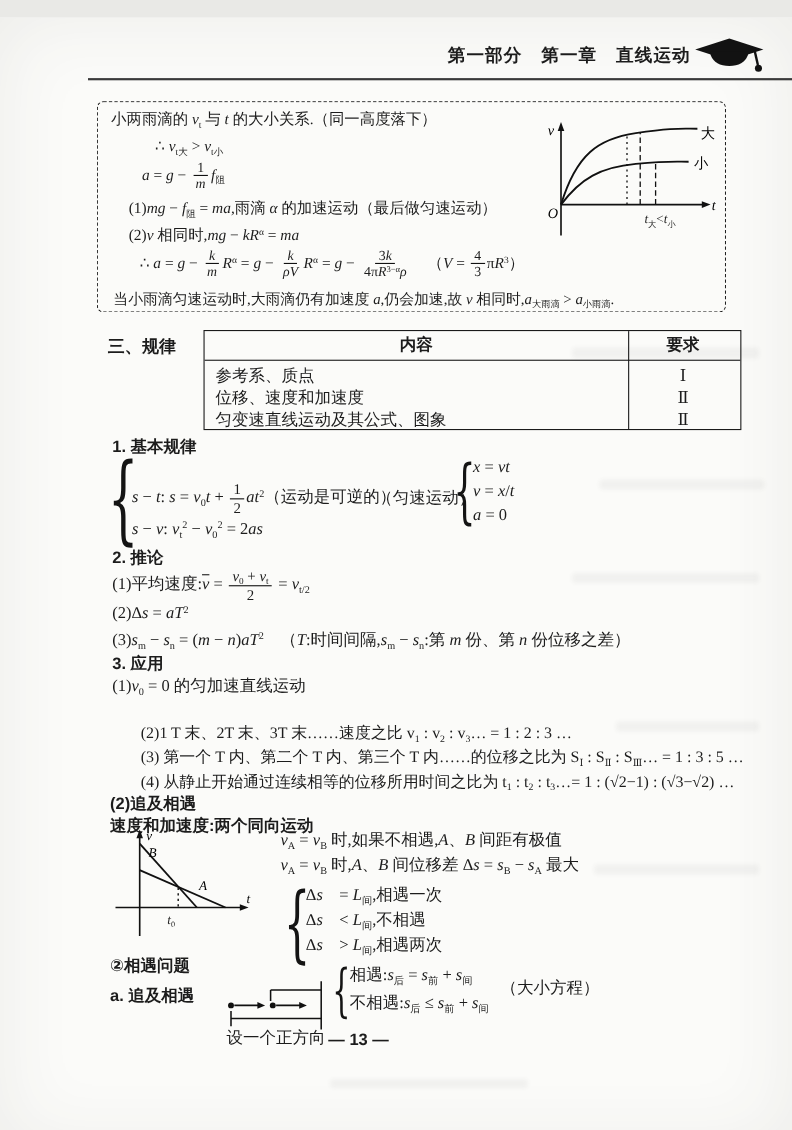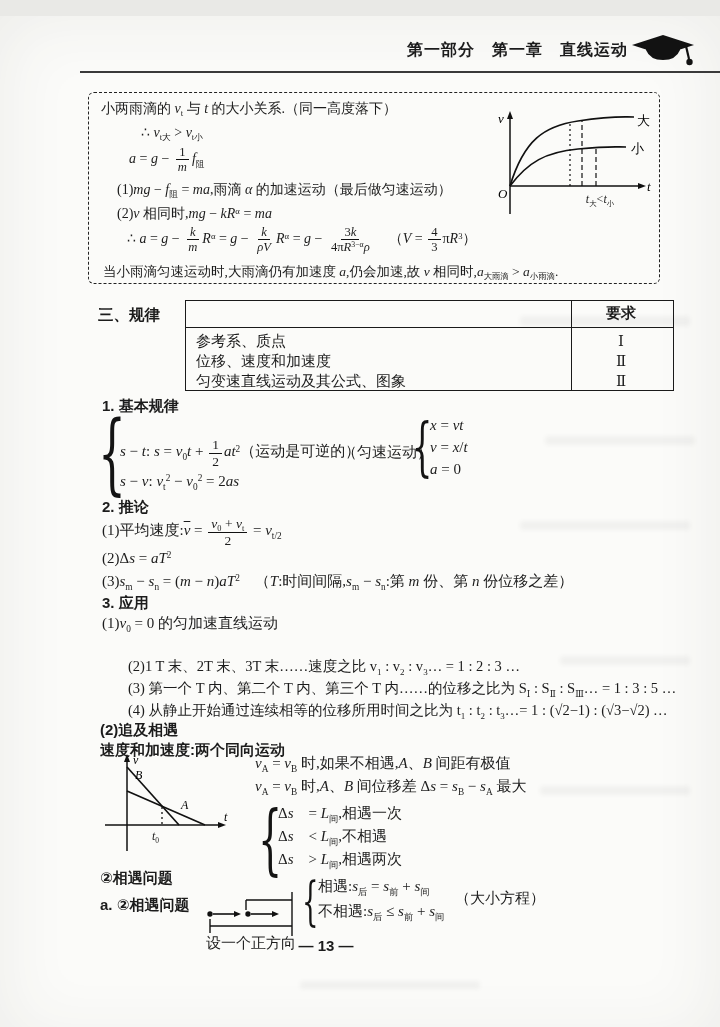--- a/index.html
+++ b/index.html
@@ -92,20 +92,21 @@
       <text x="151" y="19" font-size="13">大</text>
       <text x="145" y="47" font-size="13">小</text>
     </svg>
   </div>
   <div class="abs" style="left:558px;top:176px;width:84px;font-size:12px;text-align:center"><i>t</i><sub>大</sub>&lt;<i>t</i><sub>小</sub></div>
 
   <div class="abs hd" style="left:98px;top:289px;font-size:15.5px">三、规律</div>
   <div class="rtable" style="left:185px;top:284px;width:487px;height:89px">
     <div class="vline" style="left:385px"></div>
     <div class="hline" style="top:26px"></div>
+    <div class="cell hd" style="left:0;top:3px;width:385px;text-align:center;font-size:15px">内容</div>
     <div class="cell hd" style="left:385px;top:3px;width:100px;text-align:center;font-size:15px">要求</div>
     <div class="cell" style="left:10px;top:31px;font-size:15px">参考系、质点</div>
     <div class="cell" style="left:385px;top:31px;width:100px;text-align:center;font-size:15px">Ⅰ</div>
     <div class="cell" style="left:10px;top:51px;font-size:15px">位移、速度和加速度</div>
     <div class="cell" style="left:385px;top:51px;width:100px;text-align:center;font-size:15px">Ⅱ</div>
     <div class="cell" style="left:10px;top:71px;font-size:15px">匀变速直线运动及其公式、图象</div>
     <div class="cell" style="left:385px;top:71px;width:100px;text-align:center;font-size:15px">Ⅱ</div>
   </div>
 
   <div class="abs hd" style="left:102px;top:381px;font-size:15px">1. 基本规律</div>
@@ -156,21 +157,21 @@
   <div class="abs" style="left:152px;top:813px;font-size:12px"><i>t</i><sub>0</sub></div>
 
   <div class="mline" style="left:255px;top:761px;font-size:15px"><i>v</i><sub>A</sub> = <i>v</i><sub>B</sub> 时,<i>A</i>、<i>B</i> 间位移差 Δ<i>s</i> = <i>s</i><sub>B</sub> − <i>s</i><sub>A</sub> 最大</div>
   <div class="mline" style="left:255px;top:738px;font-size:15px"><i>v</i><sub>A</sub> = <i>v</i><sub>B</sub> 时,如果不相遇,<i>A</i>、<i>B</i> 间距有极值</div>
   <div class="brace" style="left:258px;top:785px;font-size:76px">{</div>
   <div class="mline" style="left:278px;top:788px;font-size:15px">Δ<i>s</i>　= <i>L</i><sub>间</sub>,相遇一次</div>
   <div class="mline" style="left:278px;top:811px;font-size:15px">Δ<i>s</i>　&lt; <i>L</i><sub>间</sub>,不相遇</div>
   <div class="mline" style="left:278px;top:834px;font-size:15px">Δ<i>s</i>　&gt; <i>L</i><sub>间</sub>,相遇两次</div>
 
   <div class="abs hd" style="left:100px;top:853px;font-size:15px">②相遇问题</div>
-  <div class="abs hd" style="left:100px;top:880px;font-size:15px">a. ②相遇问题</div>
+  <div class="abs hd" style="left:100px;top:880px;font-size:15px">a. 追及相遇</div>
 
   <div class="abs" style="left:198px;top:864px">
     <svg width="112" height="62" viewBox="0 0 112 62">
       <circle cx="12" cy="34" r="2.7" fill="#111"></circle>
       <line x1="15" y1="34" x2="37" y2="34" stroke="#111" stroke-width="1.6"></line>
       <polygon points="43,34 36,31 36,37" fill="#111"></polygon>
       <circle cx="50" cy="34" r="2.7" fill="#111"></circle>
       <line x1="53" y1="34" x2="75" y2="34" stroke="#111" stroke-width="1.6"></line>
       <polygon points="81,34 74,31 74,37" fill="#111"></polygon>
       <line x1="48" y1="20" x2="94" y2="20" stroke="#111" stroke-width="1.4"></line>

